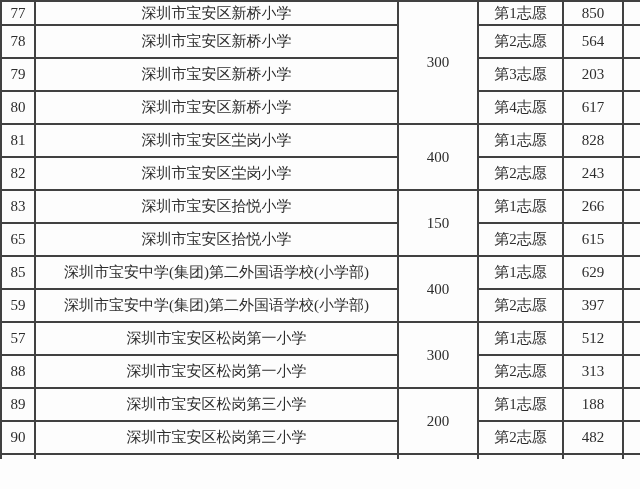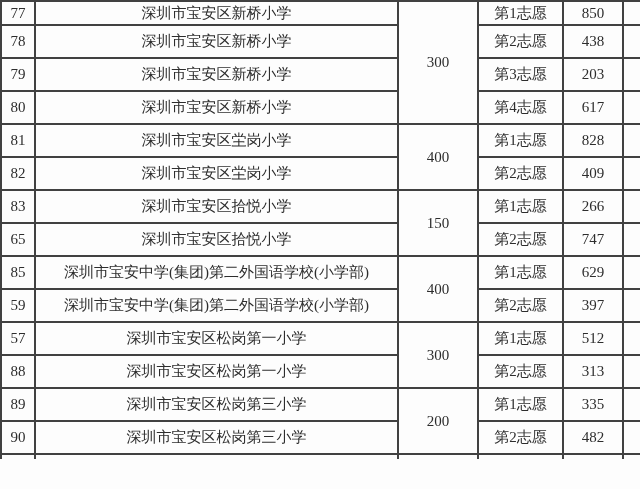--- a/index.html
+++ b/index.html
@@ -51,21 +51,21 @@
         <td class="c-school">深圳市宝安区新桥小学</td>
         <td class="c-cap" rowspan="4">300</td>
         <td class="c-choice">第1志愿</td>
         <td class="c-val">850</td>
         <td class="c-edge"></td>
       </tr>
       <tr class="row">
         <td class="c-no">78</td>
         <td class="c-school">深圳市宝安区新桥小学</td>
         <td class="c-choice">第2志愿</td>
-        <td class="c-val">438</td>
+        <td class="c-val">564</td>
         <td class="c-edge"></td>
       </tr>
       <tr class="row">
         <td class="c-no">79</td>
         <td class="c-school">深圳市宝安区新桥小学</td>
         <td class="c-choice">第3志愿</td>
         <td class="c-val">203</td>
         <td class="c-edge"></td>
       </tr>
       <tr class="row">
@@ -80,36 +80,36 @@
         <td class="c-school">深圳市宝安区坣岗小学</td>
         <td class="c-cap" rowspan="2">400</td>
         <td class="c-choice">第1志愿</td>
         <td class="c-val">828</td>
         <td class="c-edge"></td>
       </tr>
       <tr class="row">
         <td class="c-no">82</td>
         <td class="c-school">深圳市宝安区坣岗小学</td>
         <td class="c-choice">第2志愿</td>
-        <td class="c-val">409</td>
+        <td class="c-val">243</td>
         <td class="c-edge"></td>
       </tr>
       <tr class="row">
         <td class="c-no">83</td>
         <td class="c-school">深圳市宝安区拾悦小学</td>
         <td class="c-cap" rowspan="2">150</td>
         <td class="c-choice">第1志愿</td>
         <td class="c-val">266</td>
         <td class="c-edge"></td>
       </tr>
       <tr class="row">
         <td class="c-no">65</td>
         <td class="c-school">深圳市宝安区拾悦小学</td>
         <td class="c-choice">第2志愿</td>
-        <td class="c-val">747</td>
+        <td class="c-val">615</td>
         <td class="c-edge"></td>
       </tr>
       <tr class="row">
         <td class="c-no">85</td>
         <td class="c-school">深圳市宝安中学(集团)第二外国语学校(小学部)</td>
         <td class="c-cap" rowspan="2">400</td>
         <td class="c-choice">第1志愿</td>
         <td class="c-val">629</td>
         <td class="c-edge"></td>
       </tr>
@@ -133,21 +133,21 @@
         <td class="c-school">深圳市宝安区松岗第一小学</td>
         <td class="c-choice">第2志愿</td>
         <td class="c-val">313</td>
         <td class="c-edge"></td>
       </tr>
       <tr class="row">
         <td class="c-no">89</td>
         <td class="c-school">深圳市宝安区松岗第三小学</td>
         <td class="c-cap" rowspan="2">200</td>
         <td class="c-choice">第1志愿</td>
-        <td class="c-val">335</td>
+        <td class="c-val">188</td>
         <td class="c-edge"></td>
       </tr>
       <tr class="row">
         <td class="c-no">90</td>
         <td class="c-school">深圳市宝安区松岗第三小学</td>
         <td class="c-choice">第2志愿</td>
         <td class="c-val">482</td>
         <td class="c-edge"></td>
       </tr>
       <tr class="sliver">

